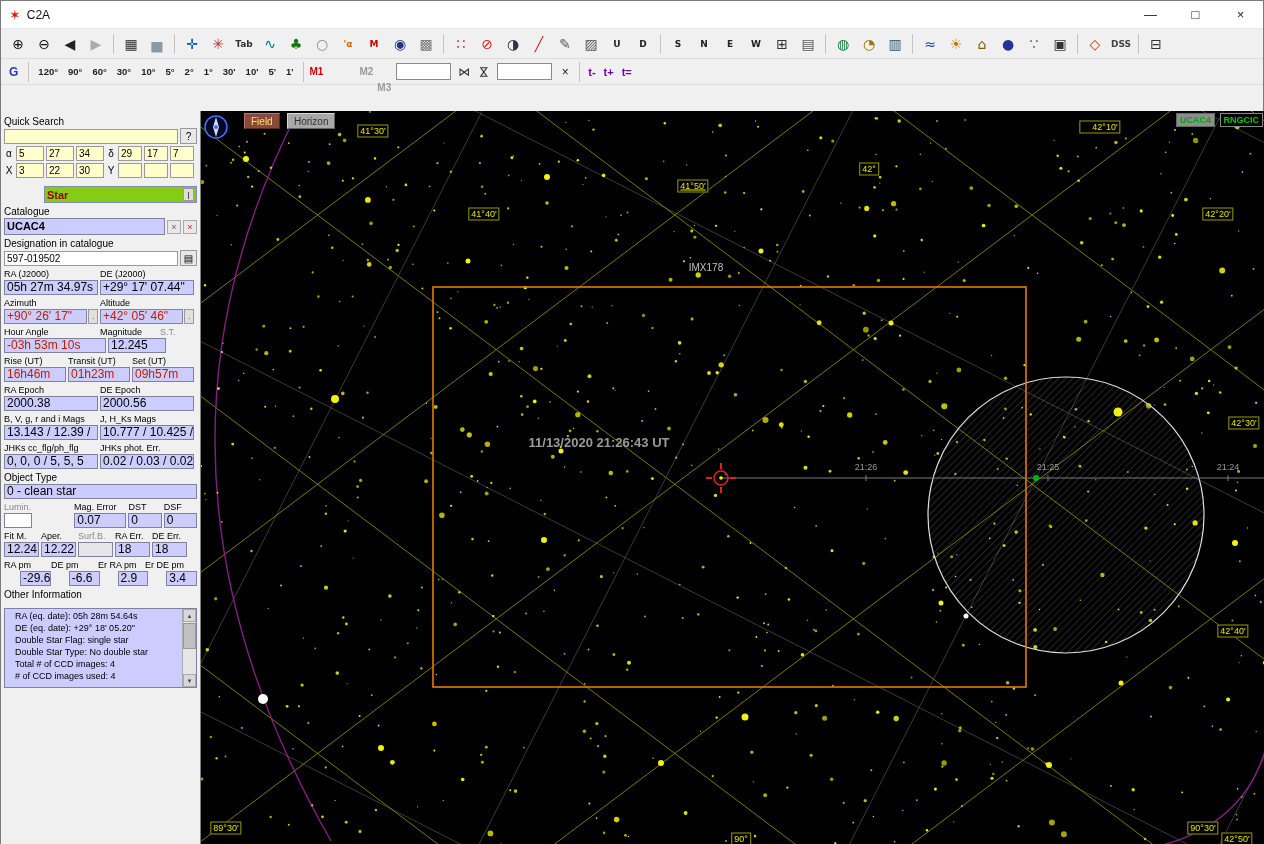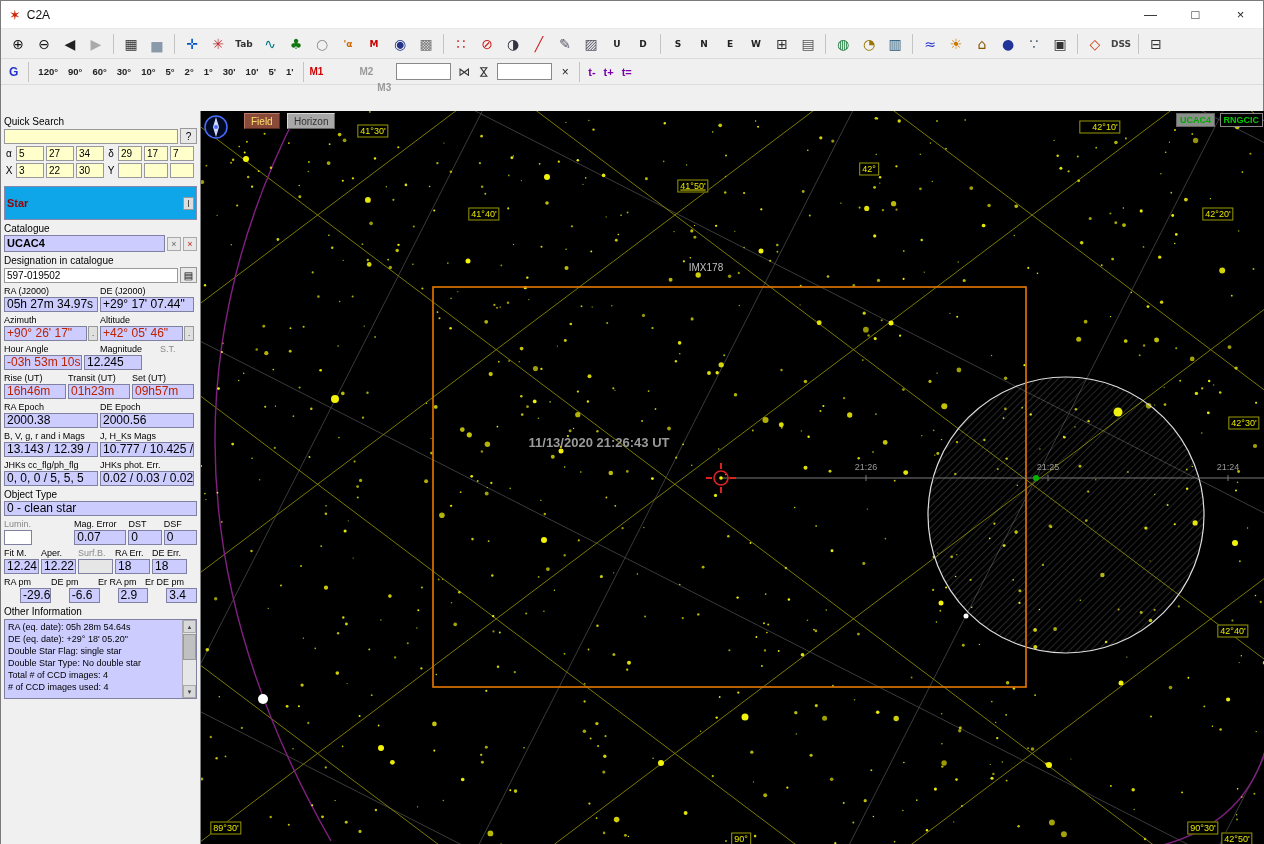--- a/index.html
+++ b/index.html
@@ -44,22 +44,22 @@
   .lb{font-size:10px;margin:3px 0 1px;white-space:nowrap;}
   .gray{color:#888;}
   .flexrow{display:flex;align-items:center;gap:2px;}
   .grow{flex:1;}
   .yi{background:#ffffcc;border:1px solid #999;height:15px;font-size:10px;padding:0 2px;width:100%;}
   .sqbtn{width:17px;height:16px;font-size:10px;border:1px solid #999;background:#e8e8e8;cursor:default;}
   .coordrow{display:flex;align-items:center;gap:2px;margin-top:2px;}
   .cl{width:10px;font-size:10px;text-align:center;}
   .coordrow .yi.c1{width:28px;}
   .coordrow .yi.c2{width:24px;}
-  .sec-header{margin-top:8px;background:#0ea5e9;border:1px solid #8888aa;height:34px;
-    display:flex;align-items:center;padding:0 2px;}
+  .sec-header{margin-top:8px;background:#84cc16;border:1px solid #8888aa;height:17px;
+    display:flex;align-items:center;padding:0 2px;margin-left:40px;}
   .sec-title{font-weight:bold;font-size:11px;color:#990000;flex:1;}
   .sec-btn{width:11px;height:13px;font-size:8px;border:1px solid #999;background:#ddd;line-height:10px;cursor:default;}
   .vb{background:#ccccff;border:1px solid #8080a0;height:15px;line-height:13px;font-size:12px;
     padding:0 2px;overflow:hidden;white-space:nowrap;display:block;}
   .vb.bold{font-weight:bold;font-size:11px;height:17px;line-height:15px;}
   .vb.red{color:#bb2200;}
   .vb.dis{background:#e6e6e6;}
   .vb.white{background:#ffffff;}
   .mini{width:14px;height:14px;border:1px solid #aaa;background:#e8e8e8;font-size:9px;
     line-height:10px;color:#666;cursor:default;padding:0;}
@@ -71,22 +71,22 @@
   .azhalf .vb{flex:1;}
   .row3{display:flex;gap:2px;}
   .row3 > *{width:62px;}
   .row4{display:flex;gap:2px;}
   .c4a{width:32px;}.c4b{width:60px;margin-left:40px;}.c4c{width:38px;}.c4d{width:38px;}
   .row5{display:flex;gap:2px;}
   .row5 > *{width:35px;}
   .rowpm{display:flex;gap:2px;}
   .rowpm > *{width:45px;margin-left:16px;}
   .lbrow{display:flex;gap:2px;font-size:9px;margin:3px 0 1px;white-space:nowrap;}
-  .infobox{position:relative;background:#ccccff;border:1px solid #8080a0;height:80px;margin-top:2px;
-    padding:1px 16px 1px 3px;overflow:hidden;}
+  .infobox{position:relative;background:#ccccff;border:1px solid #8080a0;height:80px;margin-top:8px;
+    padding:1px 16px 1px 10px;overflow:hidden;}
   .oi-line{font-size:9px;line-height:12px;white-space:nowrap;}
   .oi-scroll{position:absolute;right:0;top:0;width:14px;height:100%;background:#e6e6e6;border-left:1px solid #aaa;}
   .oi-arrow{height:13px;display:flex;align-items:center;justify-content:center;font-size:6px;
     color:#444;background:#d8d8d8;border:1px solid #aaa;cursor:default;}
   .oi-arrow.down{position:absolute;bottom:0;width:100%;}
   .oi-arrow.up{width:100%;}
   .oi-thumb{position:absolute;top:14px;width:100%;height:26px;background:#c0c0c0;border:1px solid #999;}
 
   
   .chart{position:absolute;left:200px;top:110px;width:1064px;height:734px;background:#000;overflow:hidden;}
@@ -362,21 +362,21 @@
           <button class="dotbtn">.</button>
         </span>
     </div>
 
     <div class="lbrow">
         <span style="width:94px">Hour Angle</span>
         <span style="width:58px">Magnitude</span>
         <span class="gray">S.T.</span>
       </div>
     <div class="flexrow" style="gap:2px">
-      <span class="vb red" style="width:78px">-03h 53m 10s</span>
+      <span class="vb red" style="width:102px">-03h 53m 10s</span>
       <span class="vb" style="width:58px">12.245</span>
     </div>
 
     <div class="lbrow">
         <span style="width:62px">Rise (UT)</span>
         <span style="width:62px">Transit (UT)</span>
         <span>Set (UT)</span>
       </div>
     <div class="row3">
       <span class="vb red">16h46m</span>

